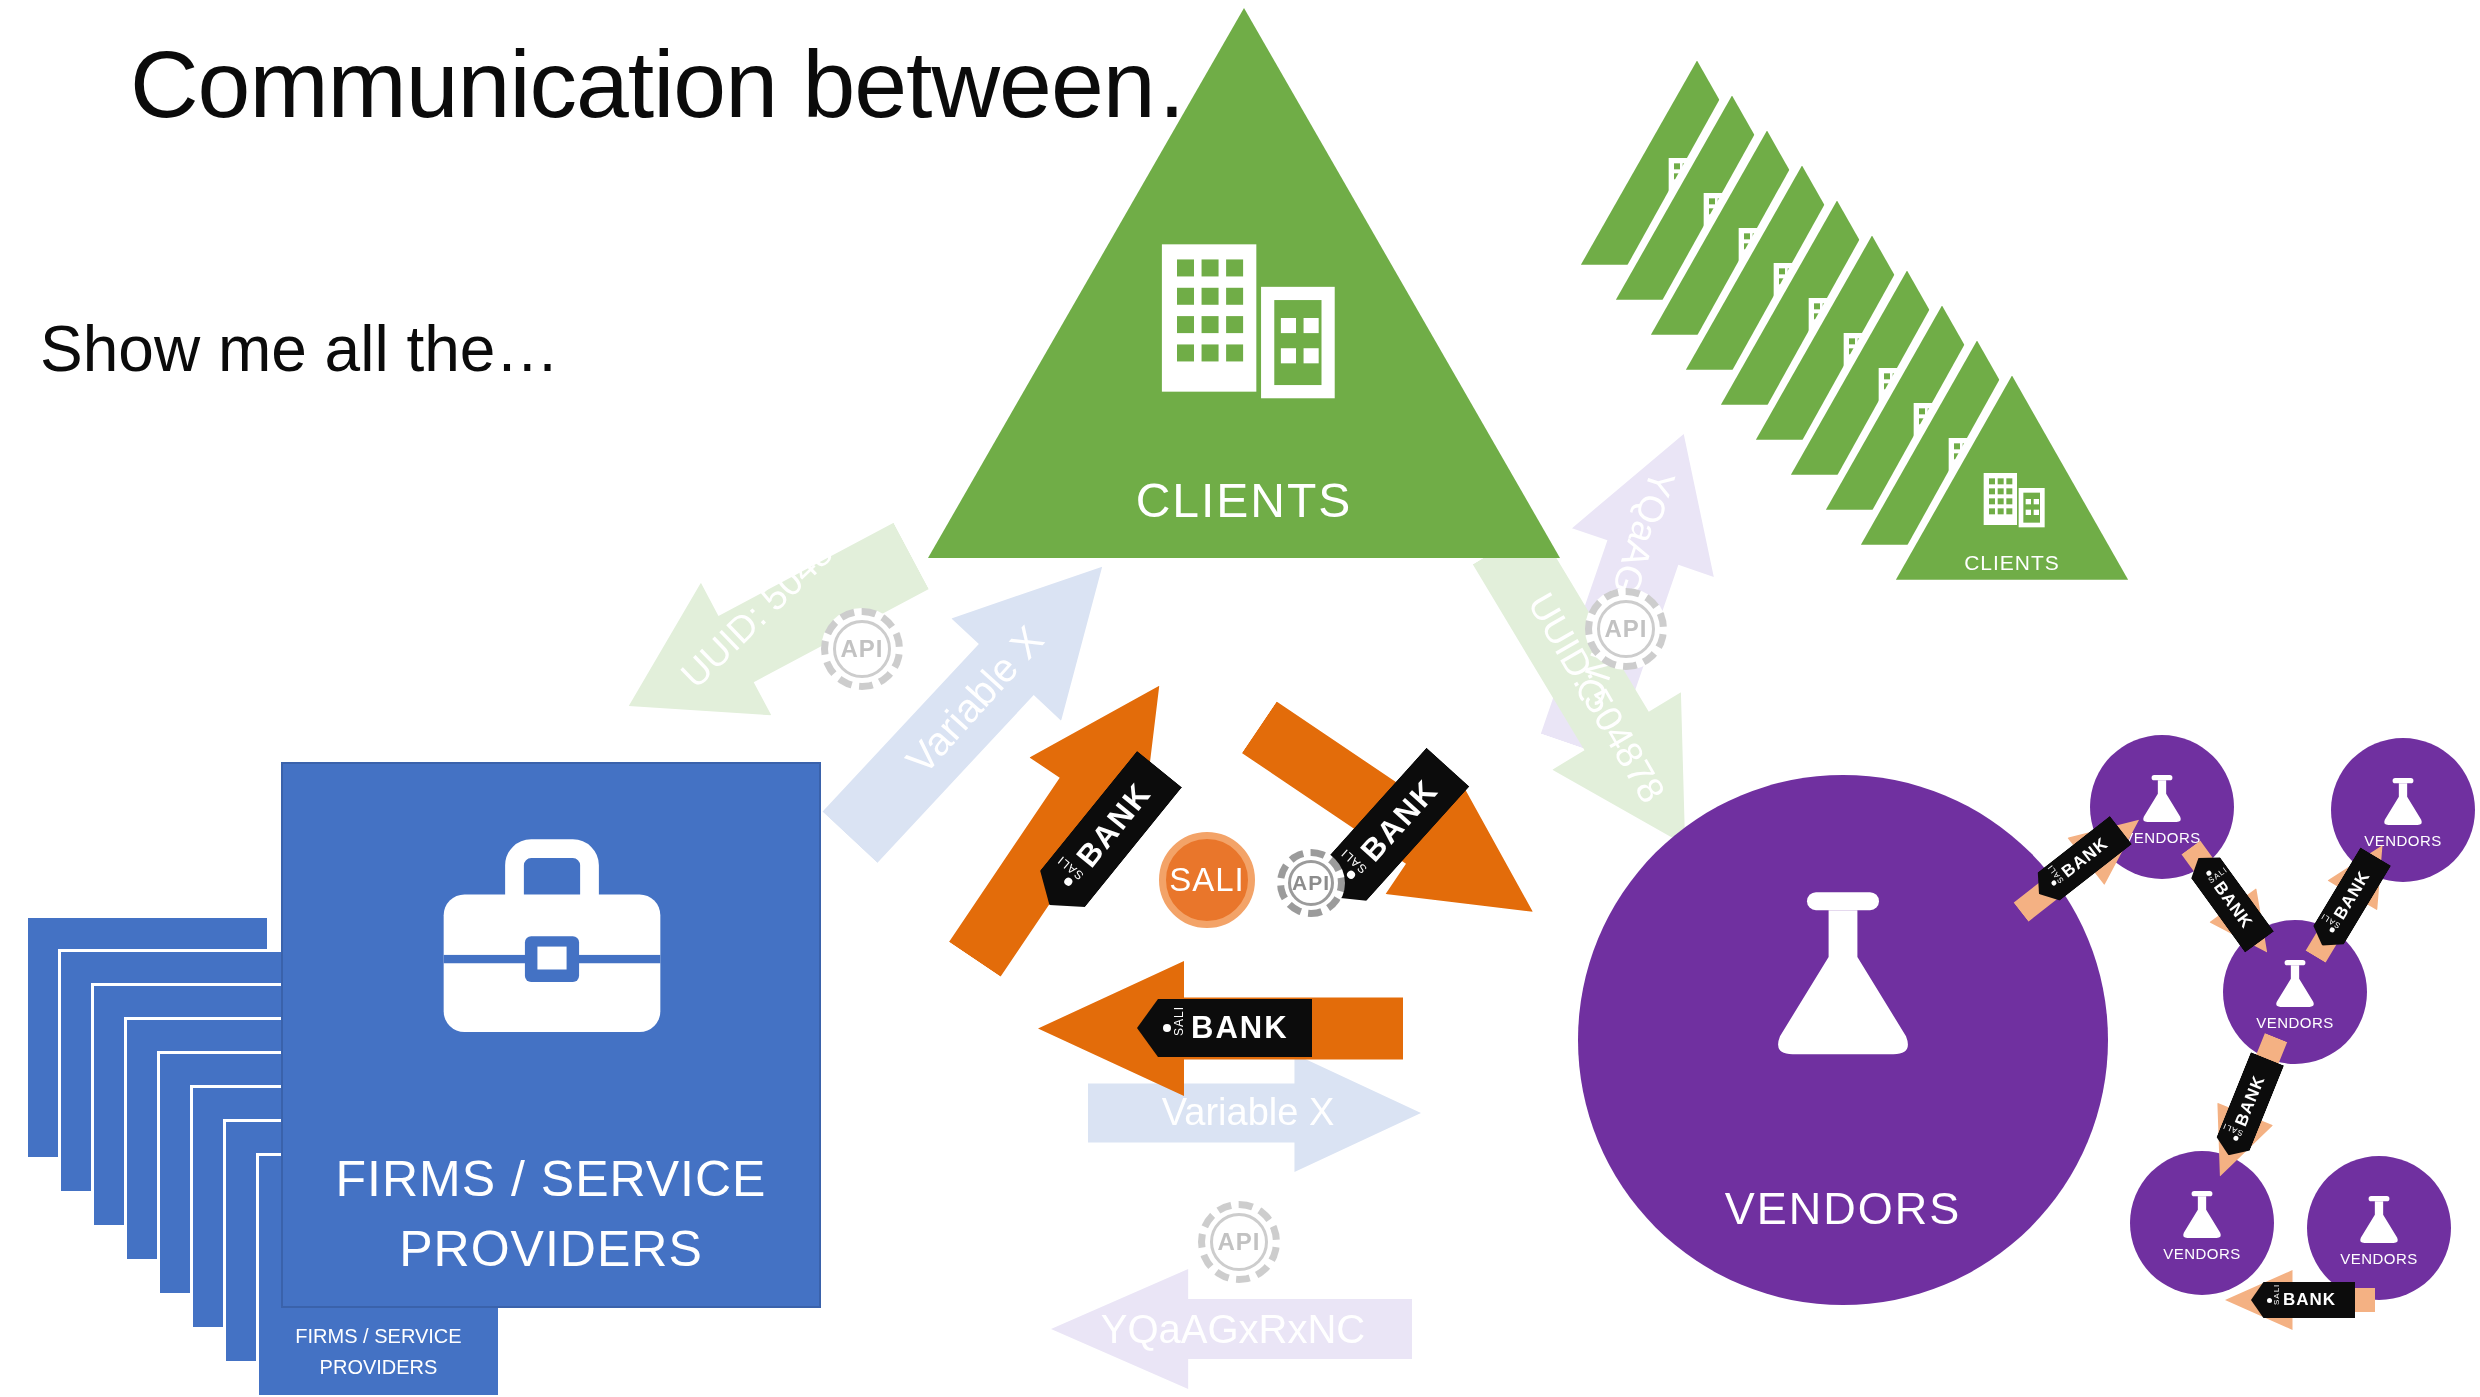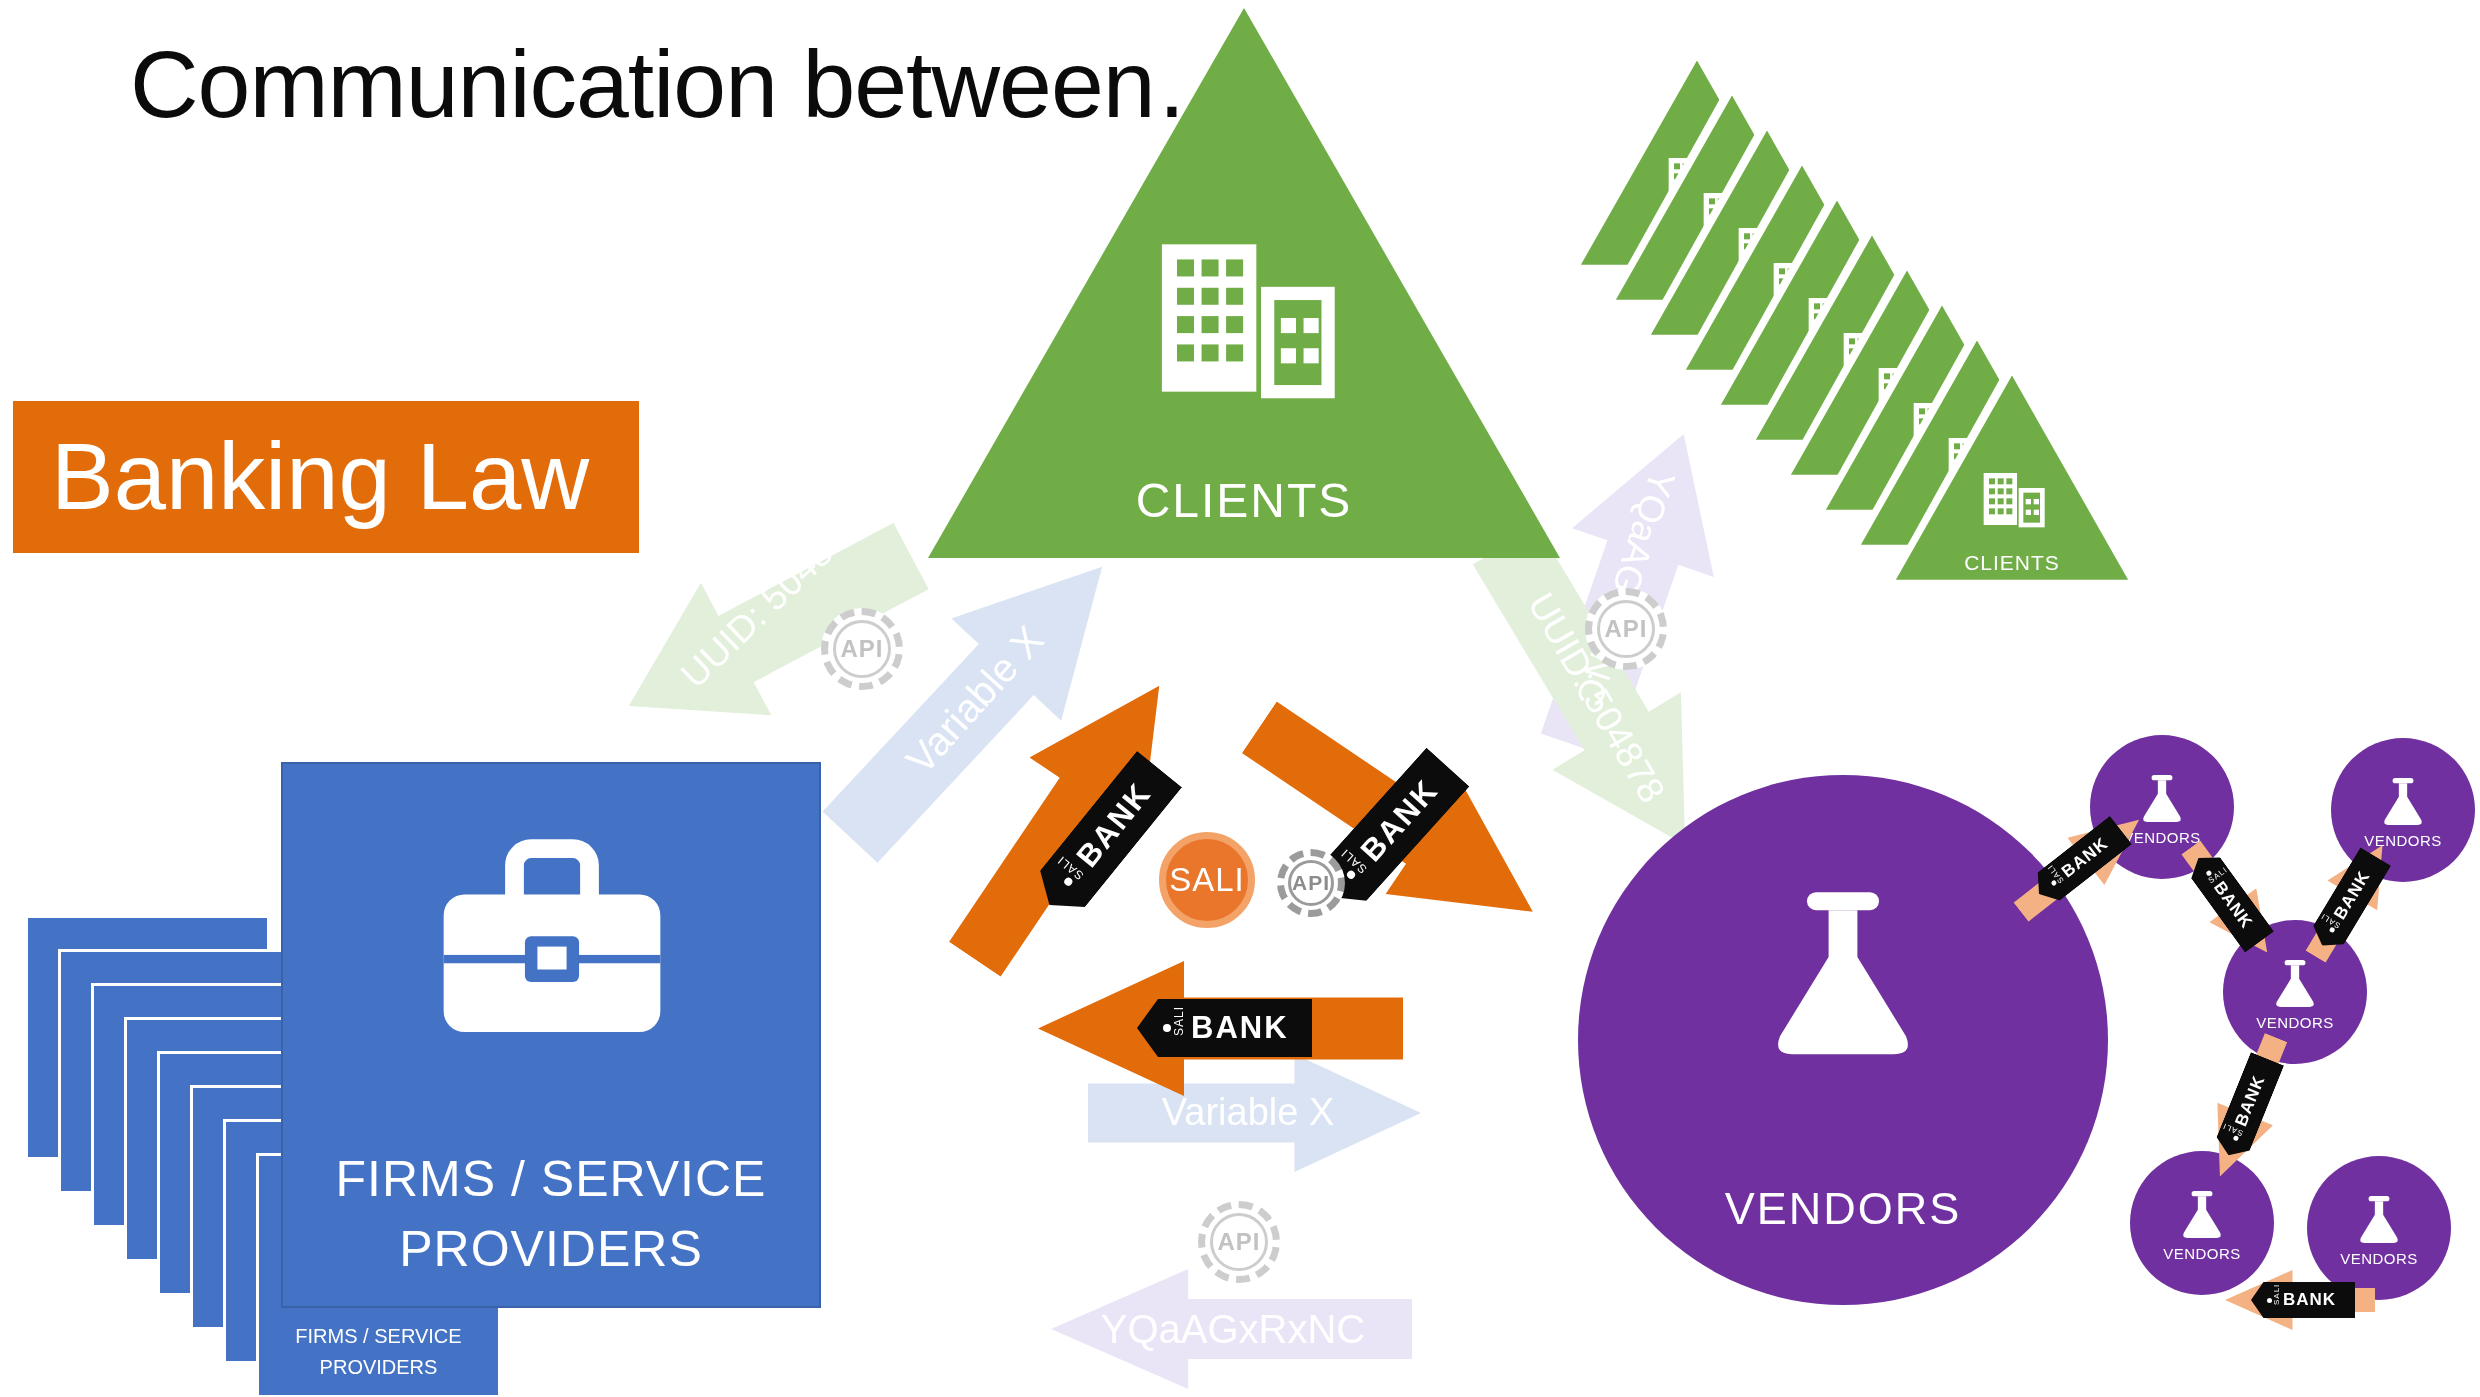--- a/index.html
+++ b/index.html
@@ -110,23 +110,21 @@
       <rect x="8" y="55" width="104" height="4" fill="#4472c4"></rect>
       <rect x="47" y="46" width="26" height="22" rx="3" fill="#4472c4"></rect>
       <rect x="53" y="51" width="14" height="11" fill="#fff"></rect>
     </g>
   </defs>
 </svg>
 
 <div class="stage">
 
   <div class="title abs" style="left:130px;top:30px;">Communication between…</div>
-  <div class="highlight abs" style="left:13px;top:401px;width:626px;height:152px;">
-    <span>Banking Law</span>
-  </div>
+  <div class="subtitle abs" style="left:40px;top:312px;">Show me all the…</div>
 
   <div class="ar ar-faded fg" style="left:610px;top:556px;width:320px;height:150px;transform:rotate(152deg);"></div>
   <div class="ar ar-faded fb" style="left:791px;top:627px;width:370px;height:150px;transform:rotate(-47deg);"></div>
   <div class="ar ar-faded fp" style="left:1465px;top:515px;width:330px;height:150px;transform:rotate(-71deg);"></div>
   <div class="ar ar-faded fg" style="left:1420px;top:620px;width:350px;height:150px;transform:rotate(59deg);"></div>
   <div class="ar ar-faded fb" style="left:1088px;top:1054px;width:333px;height:118px;"></div>
   <div class="ar ar-faded fp" style="left:1051px;top:1269px;width:361px;height:120px;transform:rotate(180deg);"></div>
 
   <div class="flow-label" style="left:772px;top:600px;font-size:37px;transform:translate(-50%,-50%) rotate(-44deg);">UUID: 504878</div>
   <div class="flow-label" style="left:975px;top:700px;font-size:40px;transform:translate(-50%,-50%) rotate(-48deg);">Variable X</div>

